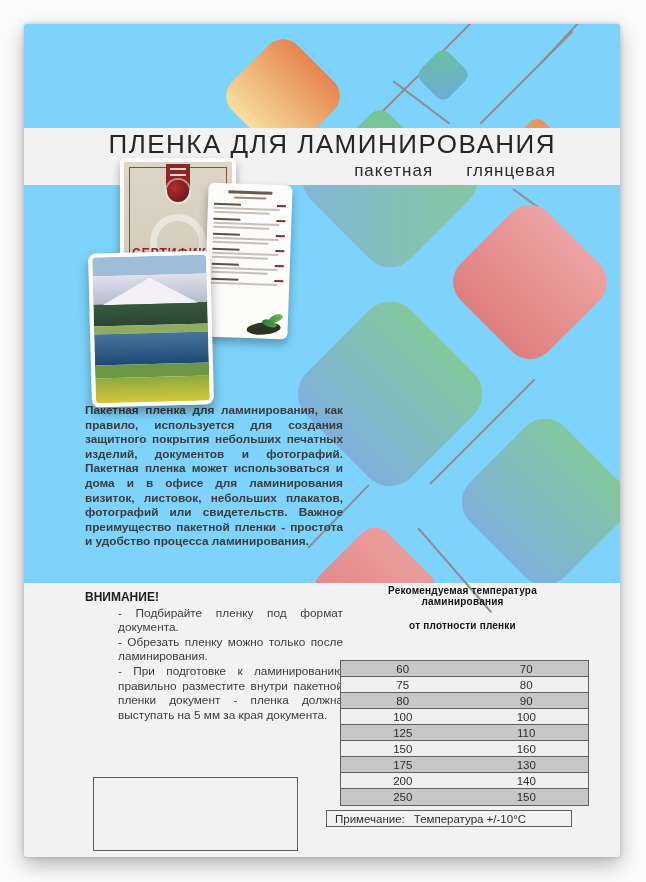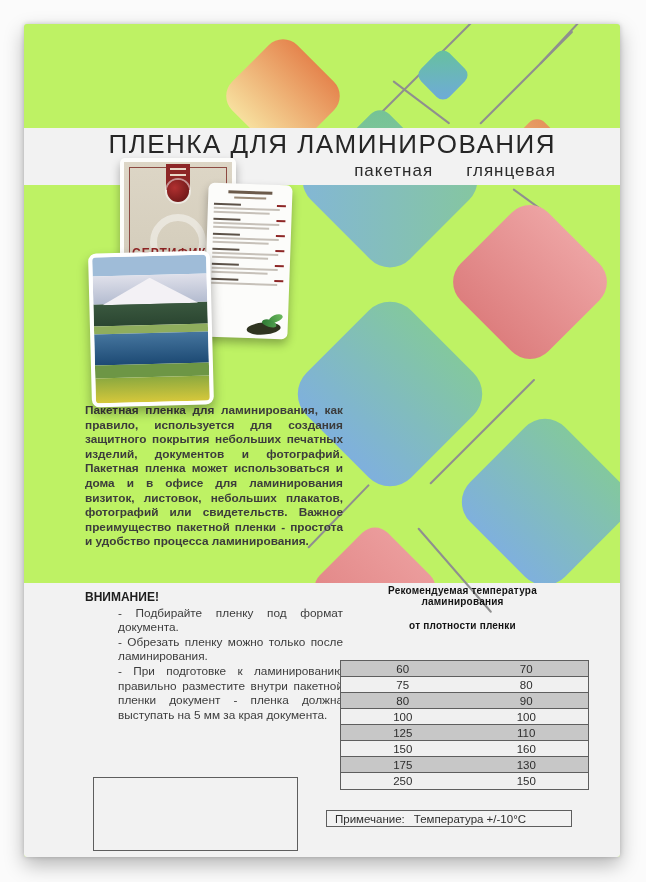--- a/index.html
+++ b/index.html
@@ -1,20 +1,20 @@
 <!DOCTYPE html>
 <html><head>
 <meta charset="utf-8">
 <style>
   * { margin:0; padding:0; box-sizing:border-box; }
   html,body { width:646px; height:882px; background:#fbfbfb; font-family:"Liberation Sans","DejaVu Sans",sans-serif; overflow:hidden; }
 
   .sheet {
     position:absolute; left:24px; top:24px; width:596px; height:833px;
-    background:#bef264; border-radius:3px;
+    background:#7dd3fc; border-radius:3px;
     box-shadow:0 8px 20px rgba(0,0,0,.28), 0 0 5px rgba(0,0,0,.18);
     overflow:hidden;
   }
 
   
   .dline { position:absolute; height:2px; background:#8f8f8f; transform-origin:0 50%; z-index:1; border-radius:1px; }
   .dline.over { z-index:4; }
   .diamond { position:absolute; transform:rotate(45deg); z-index:2; }
   .d-s1 { left:213px; top:26px;  width:92px;  height:92px;  border-radius:20px; background:linear-gradient(0deg,#f7df9e,#e5854e); }
   .d-s2 { left:399px; top:31px;  width:40px;  height:40px;  border-radius:9px;  background:linear-gradient(315deg,#6fa9dc,#66c29b); }
@@ -269,20 +269,24 @@
       </div>
     <div class="row">
         <span>150</span>
         <span>160</span>
       </div>
     <div class="row">
         <span>175</span>
         <span>130</span>
       </div>
     <div class="row">
+        <span>200</span>
+        <span>140</span>
+      </div>
+    <div class="row">
         <span>250</span>
         <span>150</span>
       </div>
   </div>
 
   <div class="tbl-note">
     <span>Примечание:</span>
     <span class="nv">Температура +/-10°С</span>
   </div>
 

